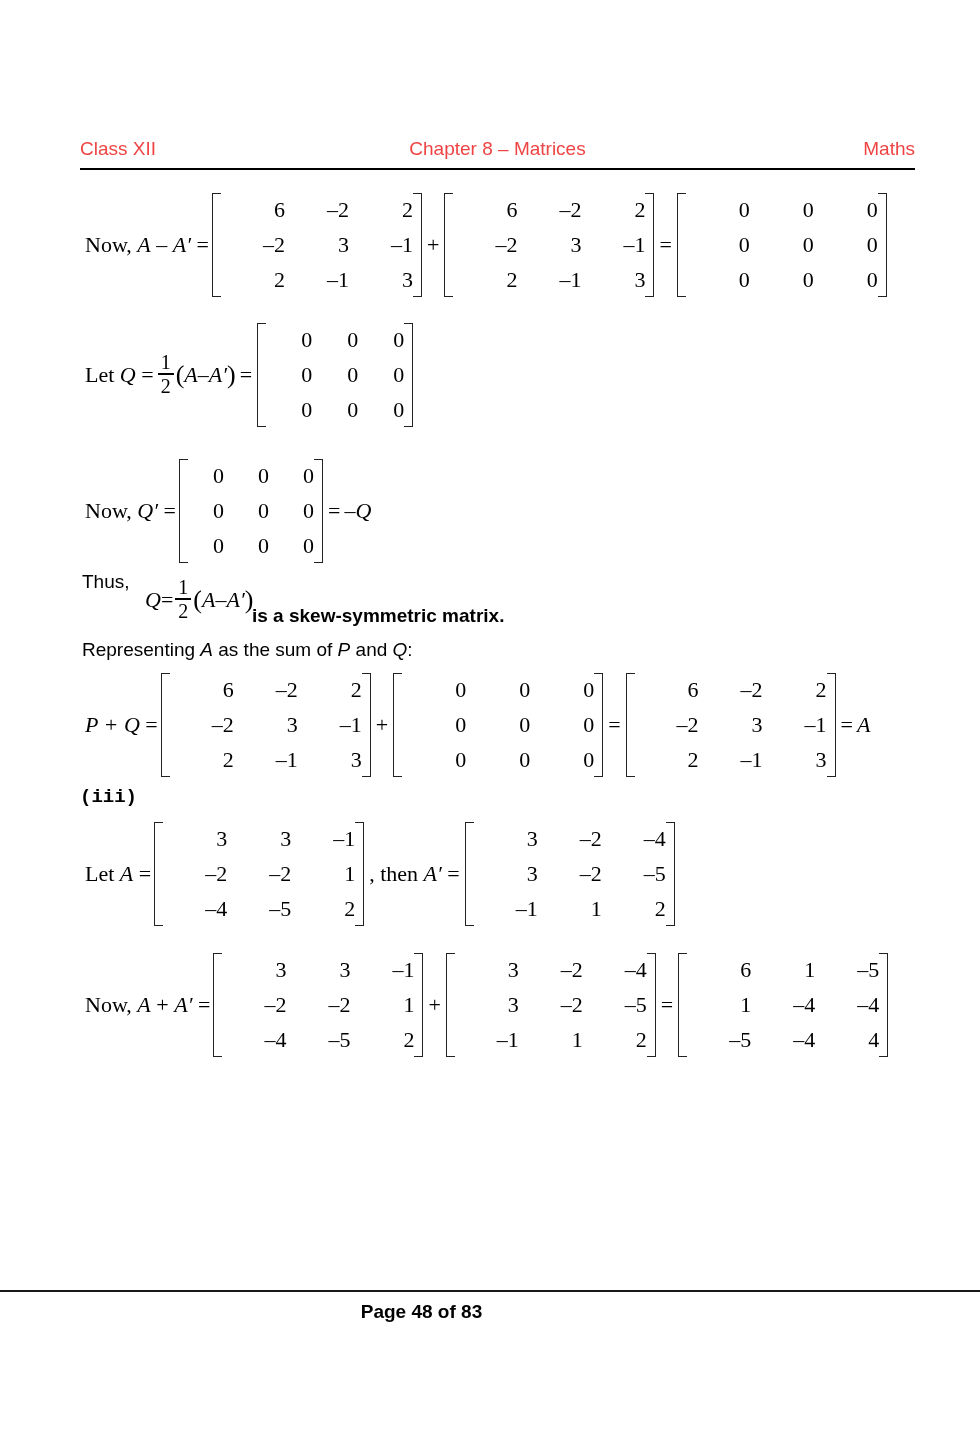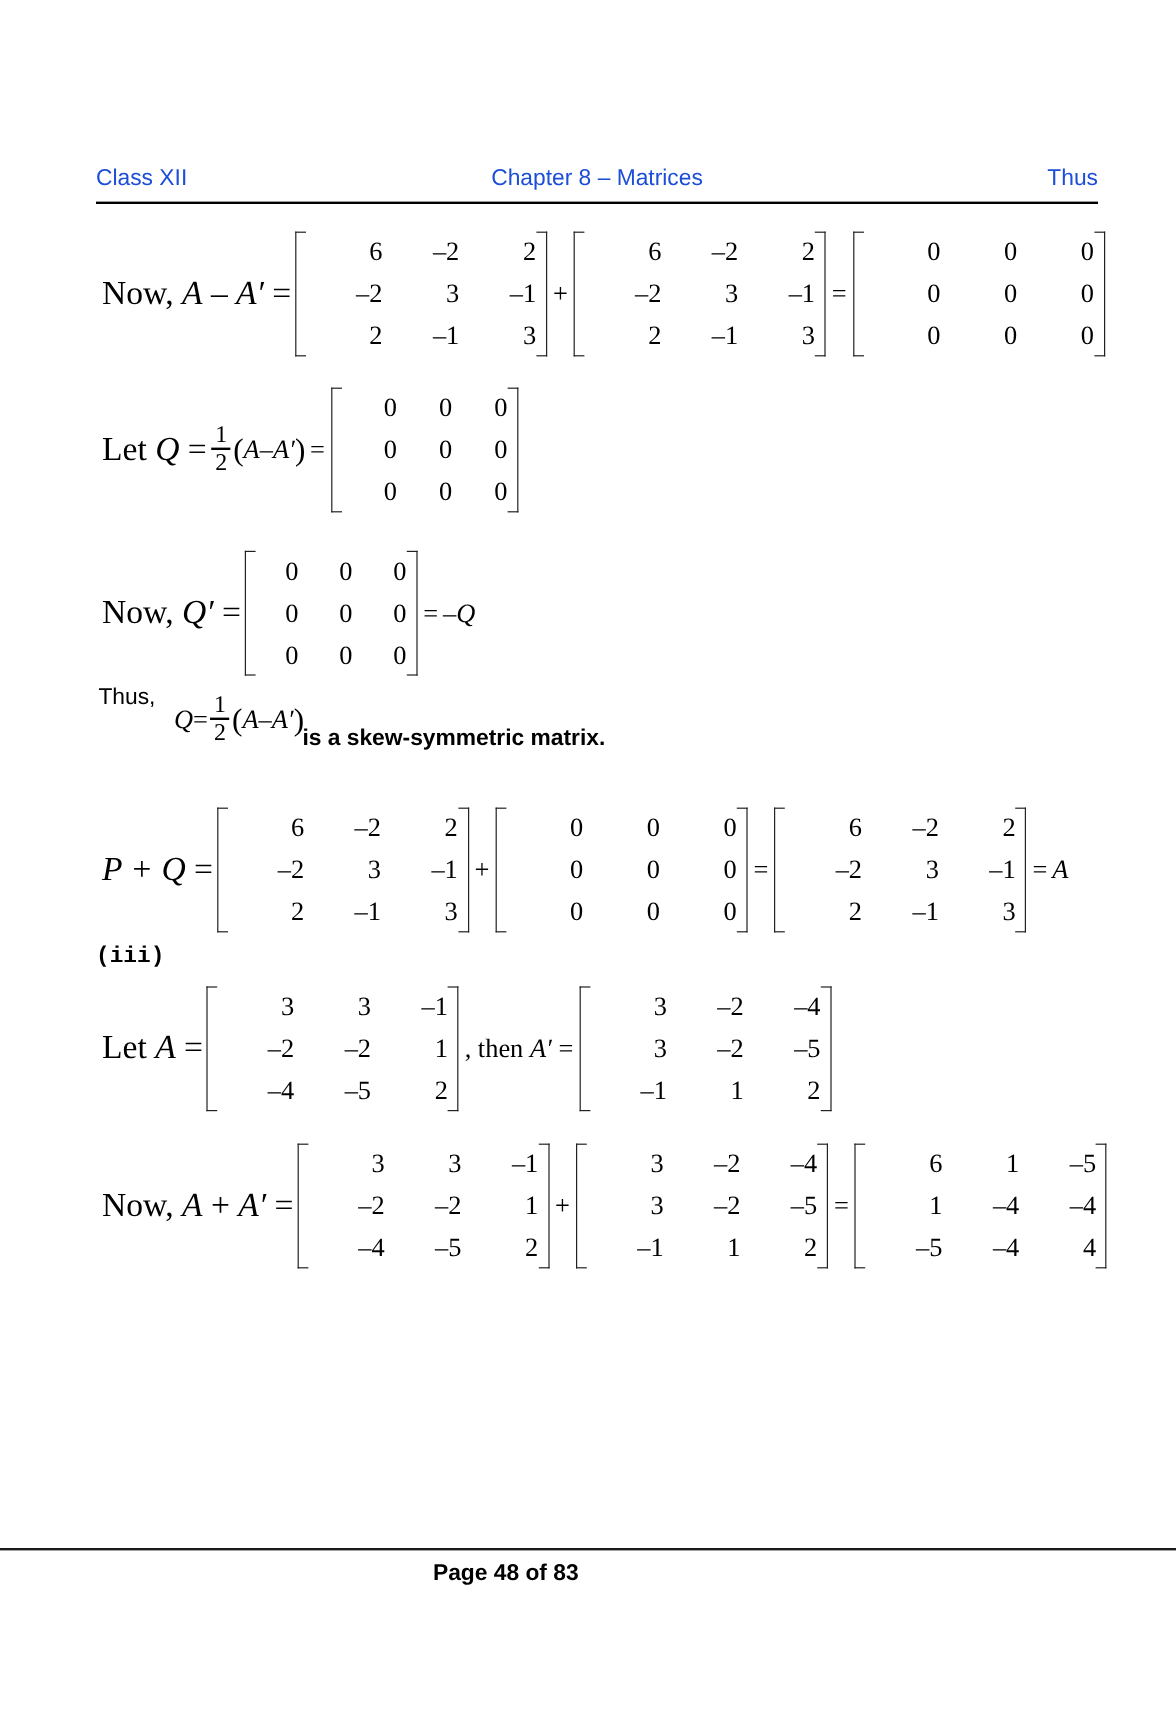--- a/index.html
+++ b/index.html
@@ -26,21 +26,21 @@
   .header {
     position: absolute;
     left: 80px;
     top: 138px;
     width: 835px;
     display: flex;
     align-items: baseline;
     justify-content: space-between;
     font-size: 19px;
     font-family: "Liberation Sans", sans-serif;
-    color: #1d4ed8;
+    color: #ef4444;
   }
   .header-rule {
     position: absolute;
     left: 80px;
     top: 168px;
     width: 835px;
     height: 2px;
     background: #000;
   }
   .header .center { position: absolute; left: 0; right: 0; text-align: center; }
@@ -68,21 +68,21 @@
   
   .eq {
     position: absolute;
     display: flex;
     align-items: center;
     font-family: "Liberation Serif", serif;
     font-size: 22px;
     white-space: nowrap;
   }
   .eq .lead {
-    font-size: 28px;
+    font-size: 22px;
     padding-right: 2px;
   }
   .op {
     font-size: 22px;
     padding: 0 4px;
   }
   i.var { font-style: italic; }
 
   
   .mat {
@@ -178,21 +178,21 @@
   }
 </style>
 </head>
 <body>
 
 <div class="page">
 
   <div class="header">
     <span>Class XII</span>
     <span class="center">Chapter 8 – Matrices</span>
-    <span>Thus</span>
+    <span>Maths</span>
   </div>
   <div class="header-rule"></div>
 
   <div class="eq" style="left:85px; top:193px;">
     <span class="lead">
       <span>Now, </span><i class="var">A</i><span> – </span><i class="var"><span>A</span><span>′</span></i><span> = </span>
     </span>
     <span class="mat w-wide">
       <table>
         <tbody>
@@ -338,20 +338,23 @@
     <span class="paren">(</span>
     <i class="var">A</i>
     <span> – </span>
     <i class="var">A′</i>
     <span class="paren">)</span>
   </div>
 
   <div class="prose" style="left:82px; top:571px;">Thus,</div>
   <div class="prose" style="left:252px; top:605px;font-weight:bold;">is a skew-symmetric matrix.</div>
 
+  <div class="prose" style="left:82px; top:639px;">
+    <span>Representing </span><i>A</i><span> as the sum of </span><i>P</i><span> and </span><i>Q</i><span>:</span>
+  </div>
 
   <div class="eq" style="left:85px; top:673px;">
     <span class="lead">
       <i class="var">P + Q</i><span> = </span>
     </span>
     <span class="mat w-wide">
       <table>
         <tbody>
             <tr>
           <td>6</td>

